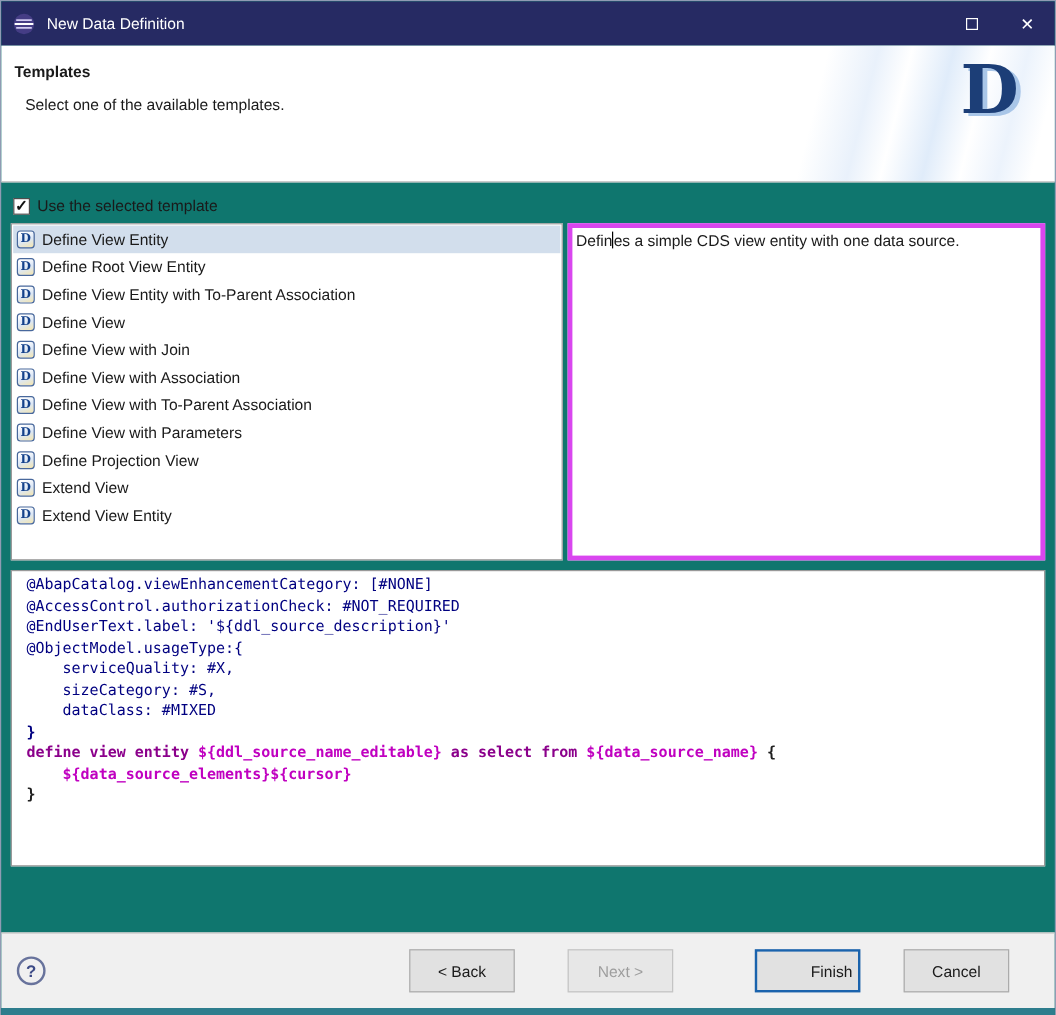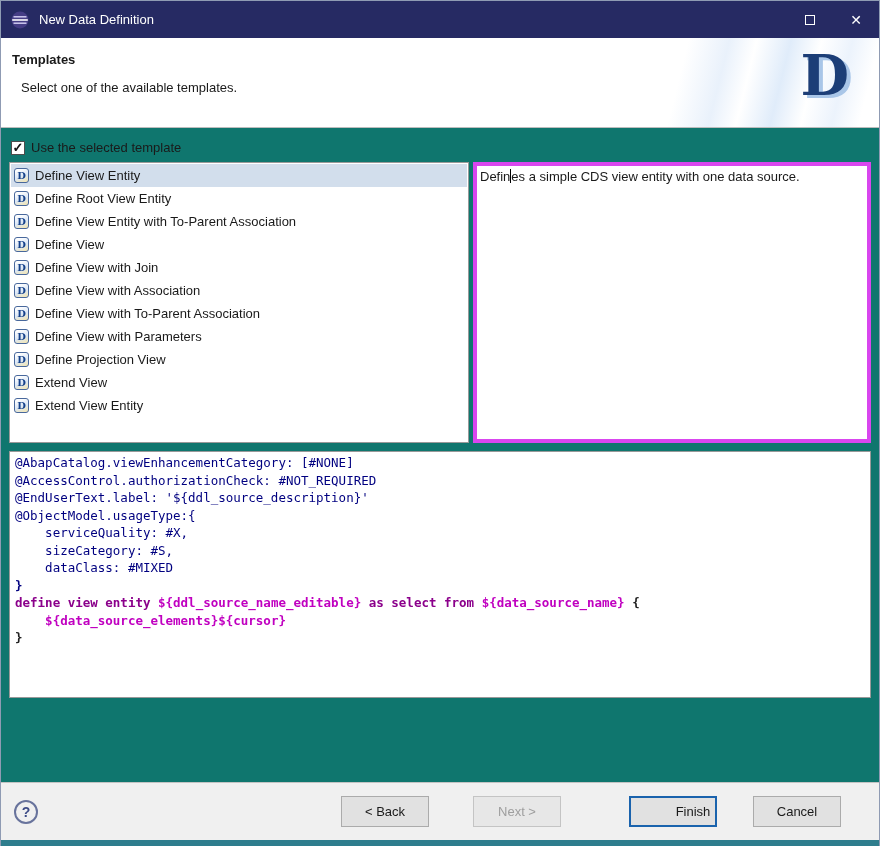--- a/index.html
+++ b/index.html
@@ -16,21 +16,21 @@
   
   .titlebar { height:37px; background:var(--titlebar,#262a63); display:flex; align-items:center; padding-left:9px; flex-shrink:0; }
   .app-icon { display:flex; }
   .title { color:#fff; font-size:13px; margin-left:9px; }
   .win-controls { margin-left:auto; display:flex; align-self:stretch; }
   .win-btn { width:46px; display:flex; align-items:center; justify-content:center; color:#fff; cursor:default; }
   .maxbox { width:10px; height:10px; border:1px solid #fff; display:block; }
   .win-btn.close span { font-size:14px; line-height:1; }
 
   
-  .header { height:90px; background:#fff; border-bottom:1px solid #bdbdbd; position:relative; padding:14px 0 0 11px; flex-shrink:0; overflow:hidden; }
+  .header { height:114px; background:#fff; border-bottom:1px solid #bdbdbd; position:relative; padding:14px 0 0 11px; flex-shrink:0; overflow:hidden; }
   .header::before { content:""; position:absolute; top:0; right:0; width:320px; height:100%;
     background:linear-gradient(104deg, rgba(255,255,255,0) 38%, #e9f1fb 50%, #ffffff 58%, #e0ecfa 68%, #ffffff 77%, #ecf3fc 86%, #ffffff 94%); }
   .h-title { font-weight:bold; position:relative; }
   .h-sub { margin:13px 0 0 9px; position:relative; }
   .logo { position:absolute; top:4px; right:30px; font-family:"DejaVu Serif", serif; font-weight:bold;
     font-size:56px; line-height:66px; color:#1c3e77; text-shadow:4px 3px 0 #a9c6e8; }
 
   
   .body { flex:1; min-height:0; padding:12px 8px 0; display:flex; flex-direction:column; }
   .checkbox-row { display:flex; align-items:center; margin:0 0 7px 2px; }
@@ -41,37 +41,37 @@
   .list-panel { width:460px; border:1px solid #999; background:#fff; padding:1px; overflow-y:auto; flex-shrink:0; }
   .tpl-item { display:flex; align-items:center; height:23px; padding:0 2px 0 3px; }
   .tpl-item.selected { background:var(--selection,#d2deec); }
   .tpl-icon { width:15px; height:15px; flex-shrink:0; margin-right:6px; border:1px solid #48689c; border-radius:3px;
     background:linear-gradient(160deg,#ffffff 10%,#dbe7f6 55%,#f5e6ae 100%);
     color:#14418a; font-size:10px; font-weight:bold; font-family:"DejaVu Serif",serif;
     display:flex; align-items:center; justify-content:center; }
   .desc-panel { flex:1; border:4px solid #d946ef; background:#fff; padding:2px 3px; line-height:17px; }
   .caret { display:inline-block; width:1px; height:14px; background:#000; vertical-align:-2px; }
 
-  .code-panel { margin-top:8px; height:247px; border:1px solid #999; background:#fff; padding:2px 5px;
+  .code-panel { margin-top:8px; height:247px; border:1px solid #999; background:#fff; padding:2px 12px;
     font-family:"DejaVu Sans Mono","Liberation Mono",monospace; font-size:12.5px; overflow:auto; flex-shrink:0; }
   .code-line { white-space:pre; line-height:17.5px; }
   .tok-ann   { color:var(--code-ann,#000080); }
   .tok-annb  { color:var(--code-ann,#000080); font-weight:bold; }
   .tok-kw    { color:var(--code-kw,#8b008b); font-weight:bold; }
   .tok-var   { color:var(--code-var,#c000c0); font-weight:bold; }
   .tok-plain { color:#202020; }
   .tok-plainb{ color:#202020; font-weight:bold; }
 
   
   .footer { margin-top:auto; border-top:1px solid #c3c3c3; background:#f0f0f0; display:flex; align-items:center;
     padding:13px 38px 13px 13px; flex-shrink:0; }
   .help { width:24px; height:24px; border-radius:50%; border:2px solid #68739c; color:#3c4a86;
     font-size:14px; font-weight:bold; display:flex; align-items:center; justify-content:center; }
   .buttons { margin-left:auto; display:flex; }
-  .btn { width:88px; height:31px; font-family:inherit; font-size:13px; color:#1a1a1a; background:#e1e1e1;
+  .btn { width:88px; height:36px; font-family:inherit; font-size:13px; color:#1a1a1a; background:#e1e1e1;
     border:1px solid #ababab; display:flex; align-items:center; justify-content:center; padding:0; }
   .btn + .btn { margin-left:4px; }
   .btn.default { border:2px solid var(--default-btn,#1a63ad); }
   .btn.disabled { color:#9e9e9e; border-color:#c4c4c4; background:#e7e7e7;margin-left:44px; }
   .buttons .btn:nth-child(3) { margin-left:68px;padding-left:40px; }
   .buttons .btn:nth-child(4) { margin-left:36px; }
   .bottom-band { height:6px; background:var(--bottom-band,#2e7d8d); flex-shrink:0; }
 </style>
 </head>
 <body>

